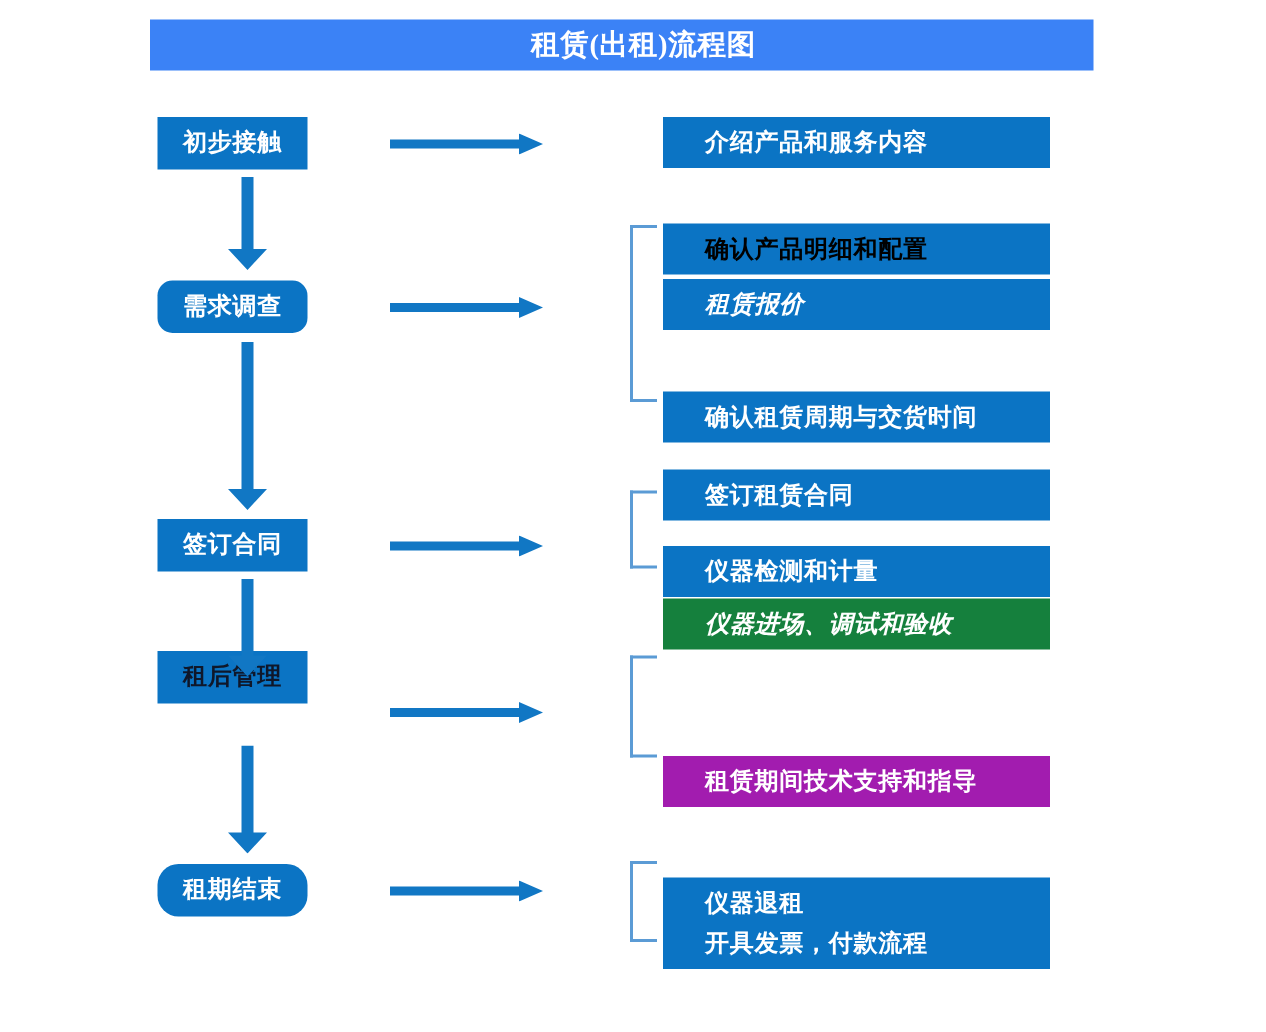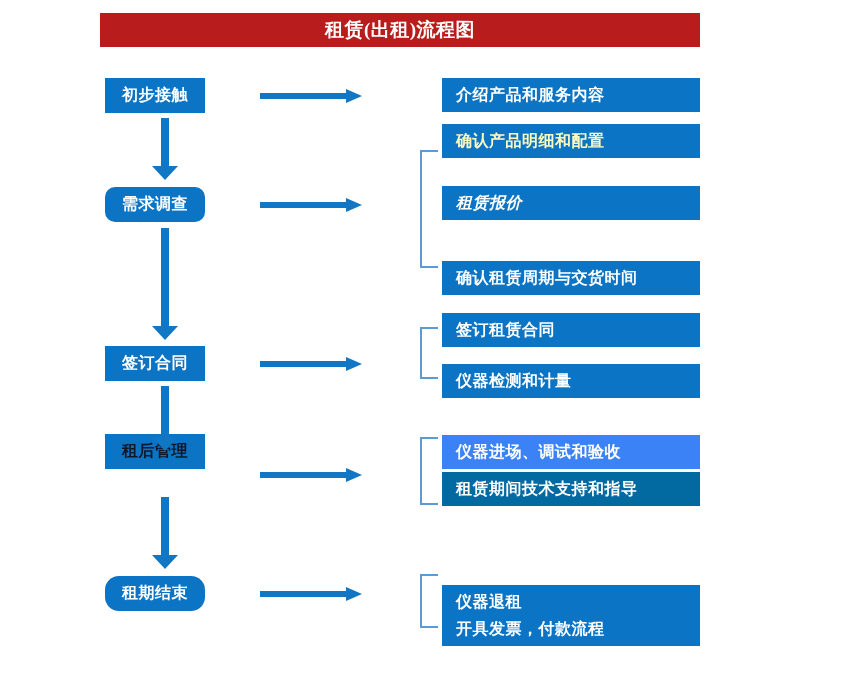--- a/index.html
+++ b/index.html
@@ -16,28 +16,29 @@
     height: 688px;
     background: #ffffff;
     overflow: hidden;
   }
   .title-bar {
     position: absolute;
     left: 100px;
     top: 13px;
     width: 600px;
     height: 34px;
-    background: #b91c1c;
+    background: #3b82f6;
     color: #ffffff;
     font-size: 19px;
     font-weight: bold;
     display: flex;
     align-items: center;
     justify-content: center;
     letter-spacing: 0.5px;
+    padding-left: 29px;
   }
   .stage-box {
     position: absolute;
     left: 105px;
     width: 100px;
     height: 35px;
     background: #0b74c4;
     color: #ffffff;
     font-size: 16px;
     font-weight: bold;
@@ -50,21 +51,21 @@
     position: absolute;
     left: 442px;
     width: 258px;
     height: 34px;
     background: #0b74c4;
     color: #ffffff;
     font-size: 16px;
     font-weight: bold;
     display: flex;
     align-items: center;
-    padding-left: 14px;
+    padding-left: 28px;
     box-sizing: border-box;
     letter-spacing: 0.5px;
   }
   .h-arrow {
     position: absolute;
     left: 260px;
     height: 14px;
     width: 102px;
   }
   .v-arrow {
@@ -91,27 +92,27 @@
 
   <div id="stages">
       <div class="stage-box" style="top: 78px; background: rgb(11, 116, 196); color: rgb(255, 255, 255);">初步接触</div>
       <div class="stage-box" style="top: 187px; background: rgb(11, 116, 196); color: rgb(255, 255, 255); border-radius: 10px;">需求调查</div>
       <div class="stage-box" style="top: 346px; background: rgb(11, 116, 196); color: rgb(255, 255, 255);">签订合同</div>
       <div class="stage-box" style="top: 434px; background: rgb(11, 116, 196); color: #0f172a;">租后管理</div>
       <div class="stage-box" style="top: 576px; background: rgb(11, 116, 196); color: rgb(255, 255, 255); border-radius: 14px;">租期结束</div>
     </div>
   <div id="details">
       <div class="detail-box" style="top: 78px; background: rgb(11, 116, 196); color: rgb(255, 255, 255);">介绍产品和服务内容</div>
-      <div class="detail-box" style="top: 124px; background: rgb(11, 116, 196); color: #fef9c3;">确认产品明细和配置</div>
+      <div class="detail-box" style="top: 149px; background: rgb(11, 116, 196); color: #000000;">确认产品明细和配置</div>
       <div class="detail-box" style="top: 186px; background: rgb(11, 116, 196); color: rgb(255, 255, 255); font-style: italic;">租赁报价</div>
       <div class="detail-box" style="top: 261px; background: rgb(11, 116, 196); color: rgb(255, 255, 255);">确认租赁周期与交货时间</div>
       <div class="detail-box" style="top: 313px; background: rgb(11, 116, 196); color: rgb(255, 255, 255);">签订租赁合同</div>
       <div class="detail-box" style="top: 364px; background: rgb(11, 116, 196); color: rgb(255, 255, 255);">仪器检测和计量</div>
-      <div class="detail-box" style="top: 435px; background: #3b82f6; color: rgb(255, 255, 255);">仪器进场、调试和验收</div>
-      <div class="detail-box" style="top: 472px; background: #0369a1; color: rgb(255, 255, 255);">租赁期间技术支持和指导</div>
+      <div class="detail-box" style="top: 399px; background: #15803d; color: rgb(255, 255, 255); font-style: italic;">仪器进场、调试和验收</div>
+      <div class="detail-box" style="top: 504px; background: #a21caf; color: rgb(255, 255, 255);">租赁期间技术支持和指导</div>
       <div class="detail-box" style="top: 585px; background: rgb(11, 116, 196); color: rgb(255, 255, 255);">仪器退租</div>
       <div class="detail-box" style="top: 612px; background: rgb(11, 116, 196); color: rgb(255, 255, 255);">开具发票，付款流程</div>
     </div>
   <div id="harrows">
       <div class="h-arrow" style="top: 89px;"><svg width="102" height="14" viewBox="0 0 102 14">
           <path d="M0 4 H86 V0 L102 7 L86 14 V10 H0 Z" fill="#1177c4"></path>
         </svg></div>
       <div class="h-arrow" style="top: 198px;"><svg width="102" height="14" viewBox="0 0 102 14">
           <path d="M0 4 H86 V0 L102 7 L86 14 V10 H0 Z" fill="#1177c4"></path>
         </svg></div>

